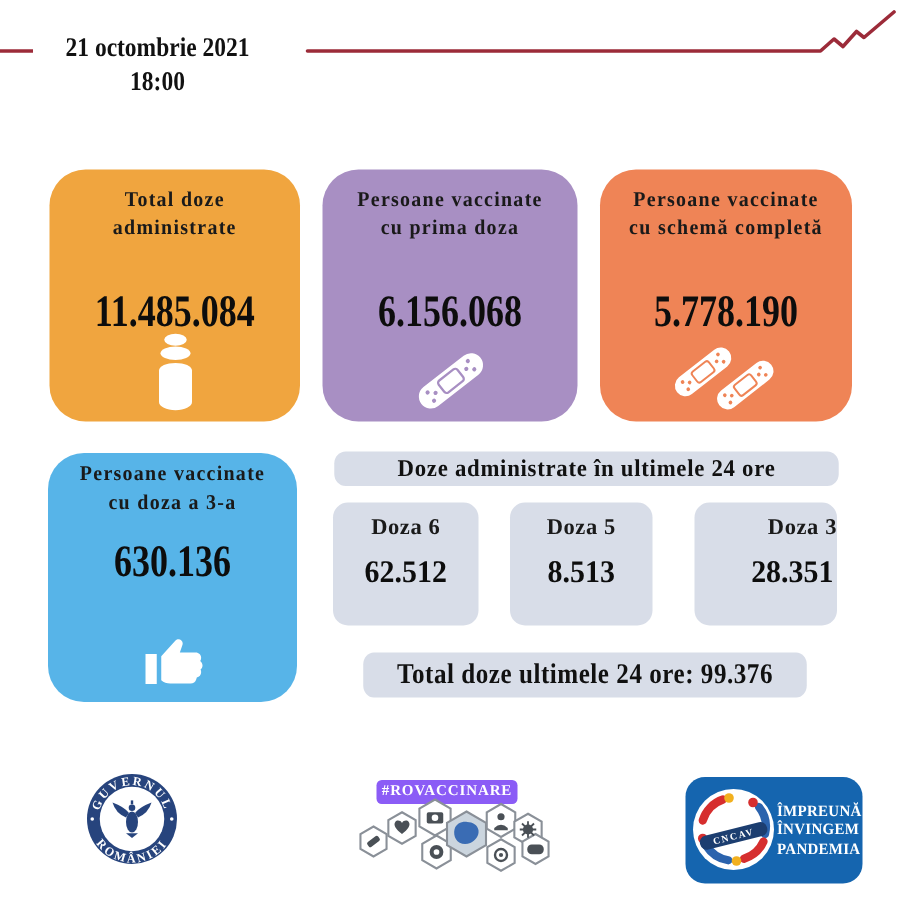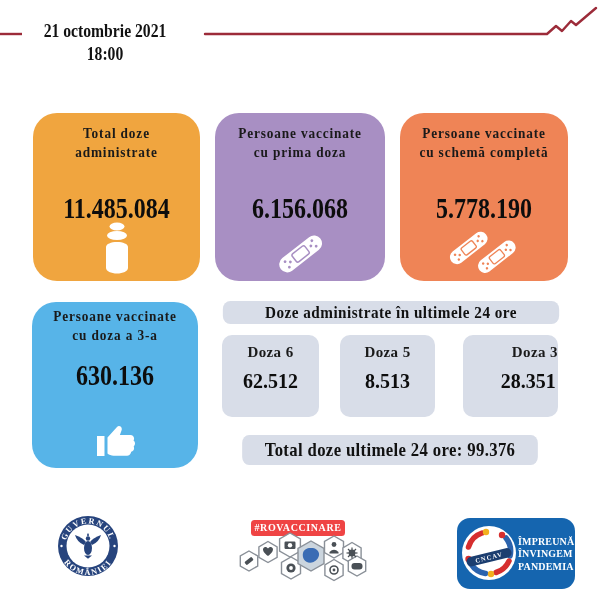--- a/index.html
+++ b/index.html
@@ -38,21 +38,21 @@
   .mini-1{left:222px;width:97px;}
   .mini-2{left:340px;width:95px;}
   .mini-3{left:463px;width:95px;text-align:right;}
   .mini-label{position:absolute;top:9px;left:0;right:0;font-size:15px;font-weight:bold;
               letter-spacing:.4px;}
   .mini-value{position:absolute;top:34px;left:0;right:0;font-size:21px;font-weight:bold;
               color:#0d0d0d;transform:scaleX(.95);transform-origin:center;}
   
   .gov-logo{position:absolute;left:57px;top:515px;}
   .rovacc{position:absolute;left:235px;top:519px;width:134px;}
-  .rovacc-banner{position:absolute;left:16px;top:1px;width:94px;height:16px;background:#ef4444;
+  .rovacc-banner{position:absolute;left:16px;top:1px;width:94px;height:16px;background:#8b5cf6;
                  border-radius:3.5px;color:#fff;font-size:10px;font-weight:bold;
                  letter-spacing:.6px;text-align:center;line-height:16px;}
   .rovacc-hexes{position:absolute;left:0;top:13px;}
   .cncav-box{position:absolute;left:457px;top:518px;width:118px;height:71px;background:#1565AF;
              border-radius:13px;}
   .cncav-circle{position:absolute;left:3px;top:6px;}
   .cncav-text{position:absolute;left:61px;top:18px;color:#fff;font-size:10.5px;
               font-weight:bold;line-height:12.4px;letter-spacing:.2px;
               transform:scaleX(.95);transform-origin:left;}
 </style>

